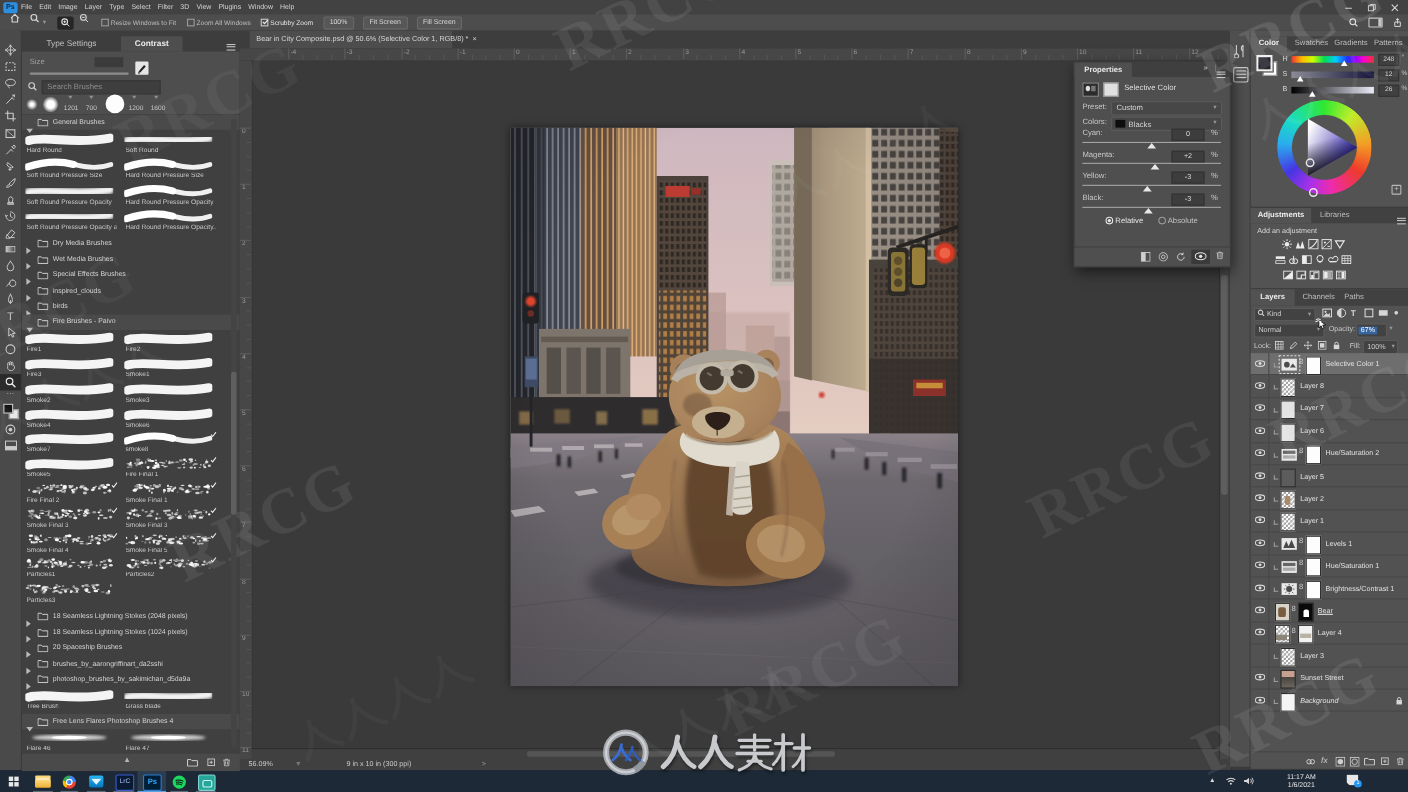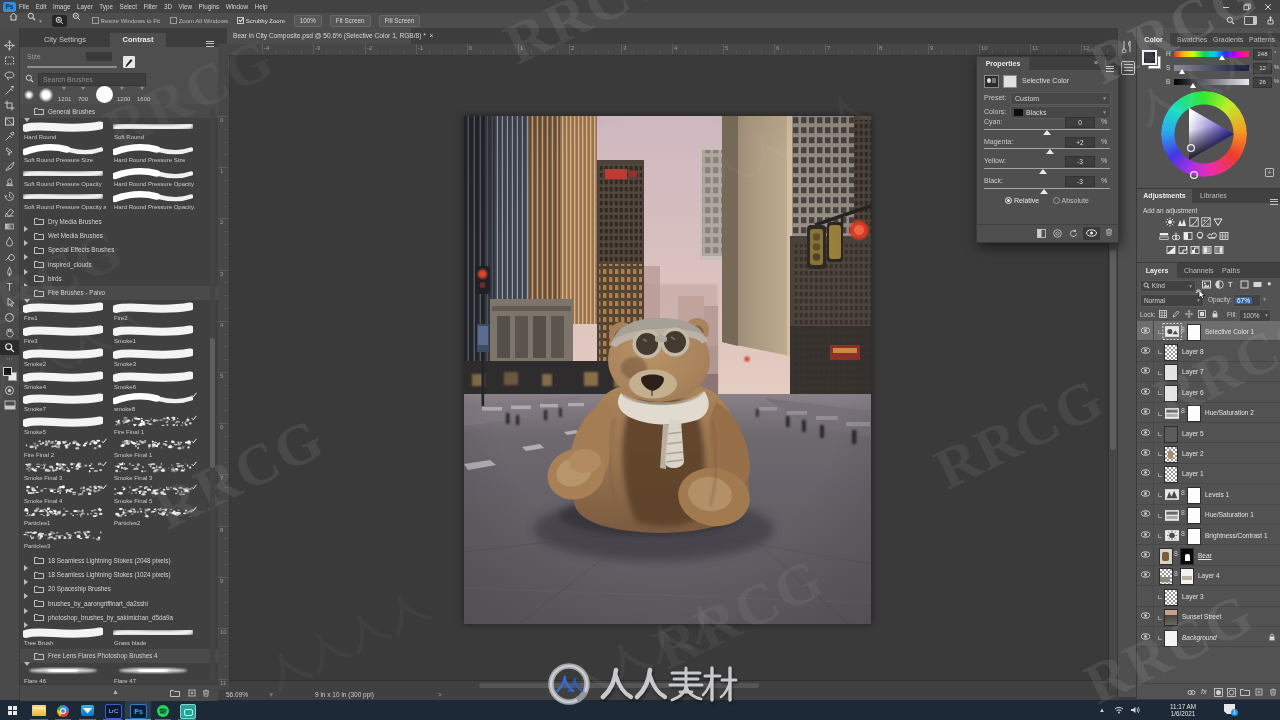--- a/index.html
+++ b/index.html
@@ -213,21 +213,21 @@
       <svg width="12" height="10" viewBox="0 0 12 10">
           <rect x="1" y="1" width="10" height="8" fill="none" stroke="#c9c9c9" stroke-width="0.9"></rect>
           <rect x="1" y="5.5" width="10" height="3.5" fill="#c9c9c9"></rect>
         </svg>
       </div>
   </div>
 </div>
 
 <div class="abs" id="brushpanel" style="left:20px;top:28px;width:198px;height:672px;background:#4e4e4e;">
   <div class="abs" style="left:0;top:0;width:198px;height:19px;background:#3d3d3d;">
-    <div class="abs" style="left:0px;top:5px;width:90px;height:14px;color:#c2c2c2;font-size:7.5px;text-align:center;line-height:14px;">City Settings</div>
+    <div class="abs" style="left:0px;top:5px;width:90px;height:14px;color:#c2c2c2;font-size:7.5px;text-align:center;line-height:14px;">Type Settings</div>
     <div class="abs" style="left:90px;top:5px;width:56px;height:14px;background:#4e4e4e;color:#ececec;font-size:7.5px;font-weight:bold;text-align:center;line-height:14px;">Contrast</div>
     <div class="abs" style="right:4px;top:6px;"><span style="display:inline-block;width:8px;"><span style="display:block;height:1px;background:#c2c2c2;margin:1.5px 0;"></span><span style="display:block;height:1px;background:#c2c2c2;margin:1.5px 0;"></span><span style="display:block;height:1px;background:#c2c2c2;margin:1.5px 0;"></span></span></div>
   </div>
   <div class="abs" style="left:0;top:19px;width:198px;height:39px;background:#4e4e4e;">
     <span class="abs" style="left:7px;top:6px;font-size:7px;color:#9f9f9f;">Size</span>
     <span class="abs" style="left:66px;top:5px;width:26px;height:9px;background:#3b3b3b;"></span>
     <div class="abs" style="left:7px;top:19px;width:90px;height:2px;background:#8e8e8e;border-radius:1px;"></div>
     <div class="abs" style="left:103px;top:9px;width:12px;height:12px;background:#e6e6e6;border-radius:1px;"><svg width="12" height="12" viewBox="0 0 12 12">
           <path d="M3 9 L8 3 L9.5 4.5 L4.5 10 Z M3 9 l-0.5 2 2 -0.5" fill="#222"></path>
         </svg></div>

